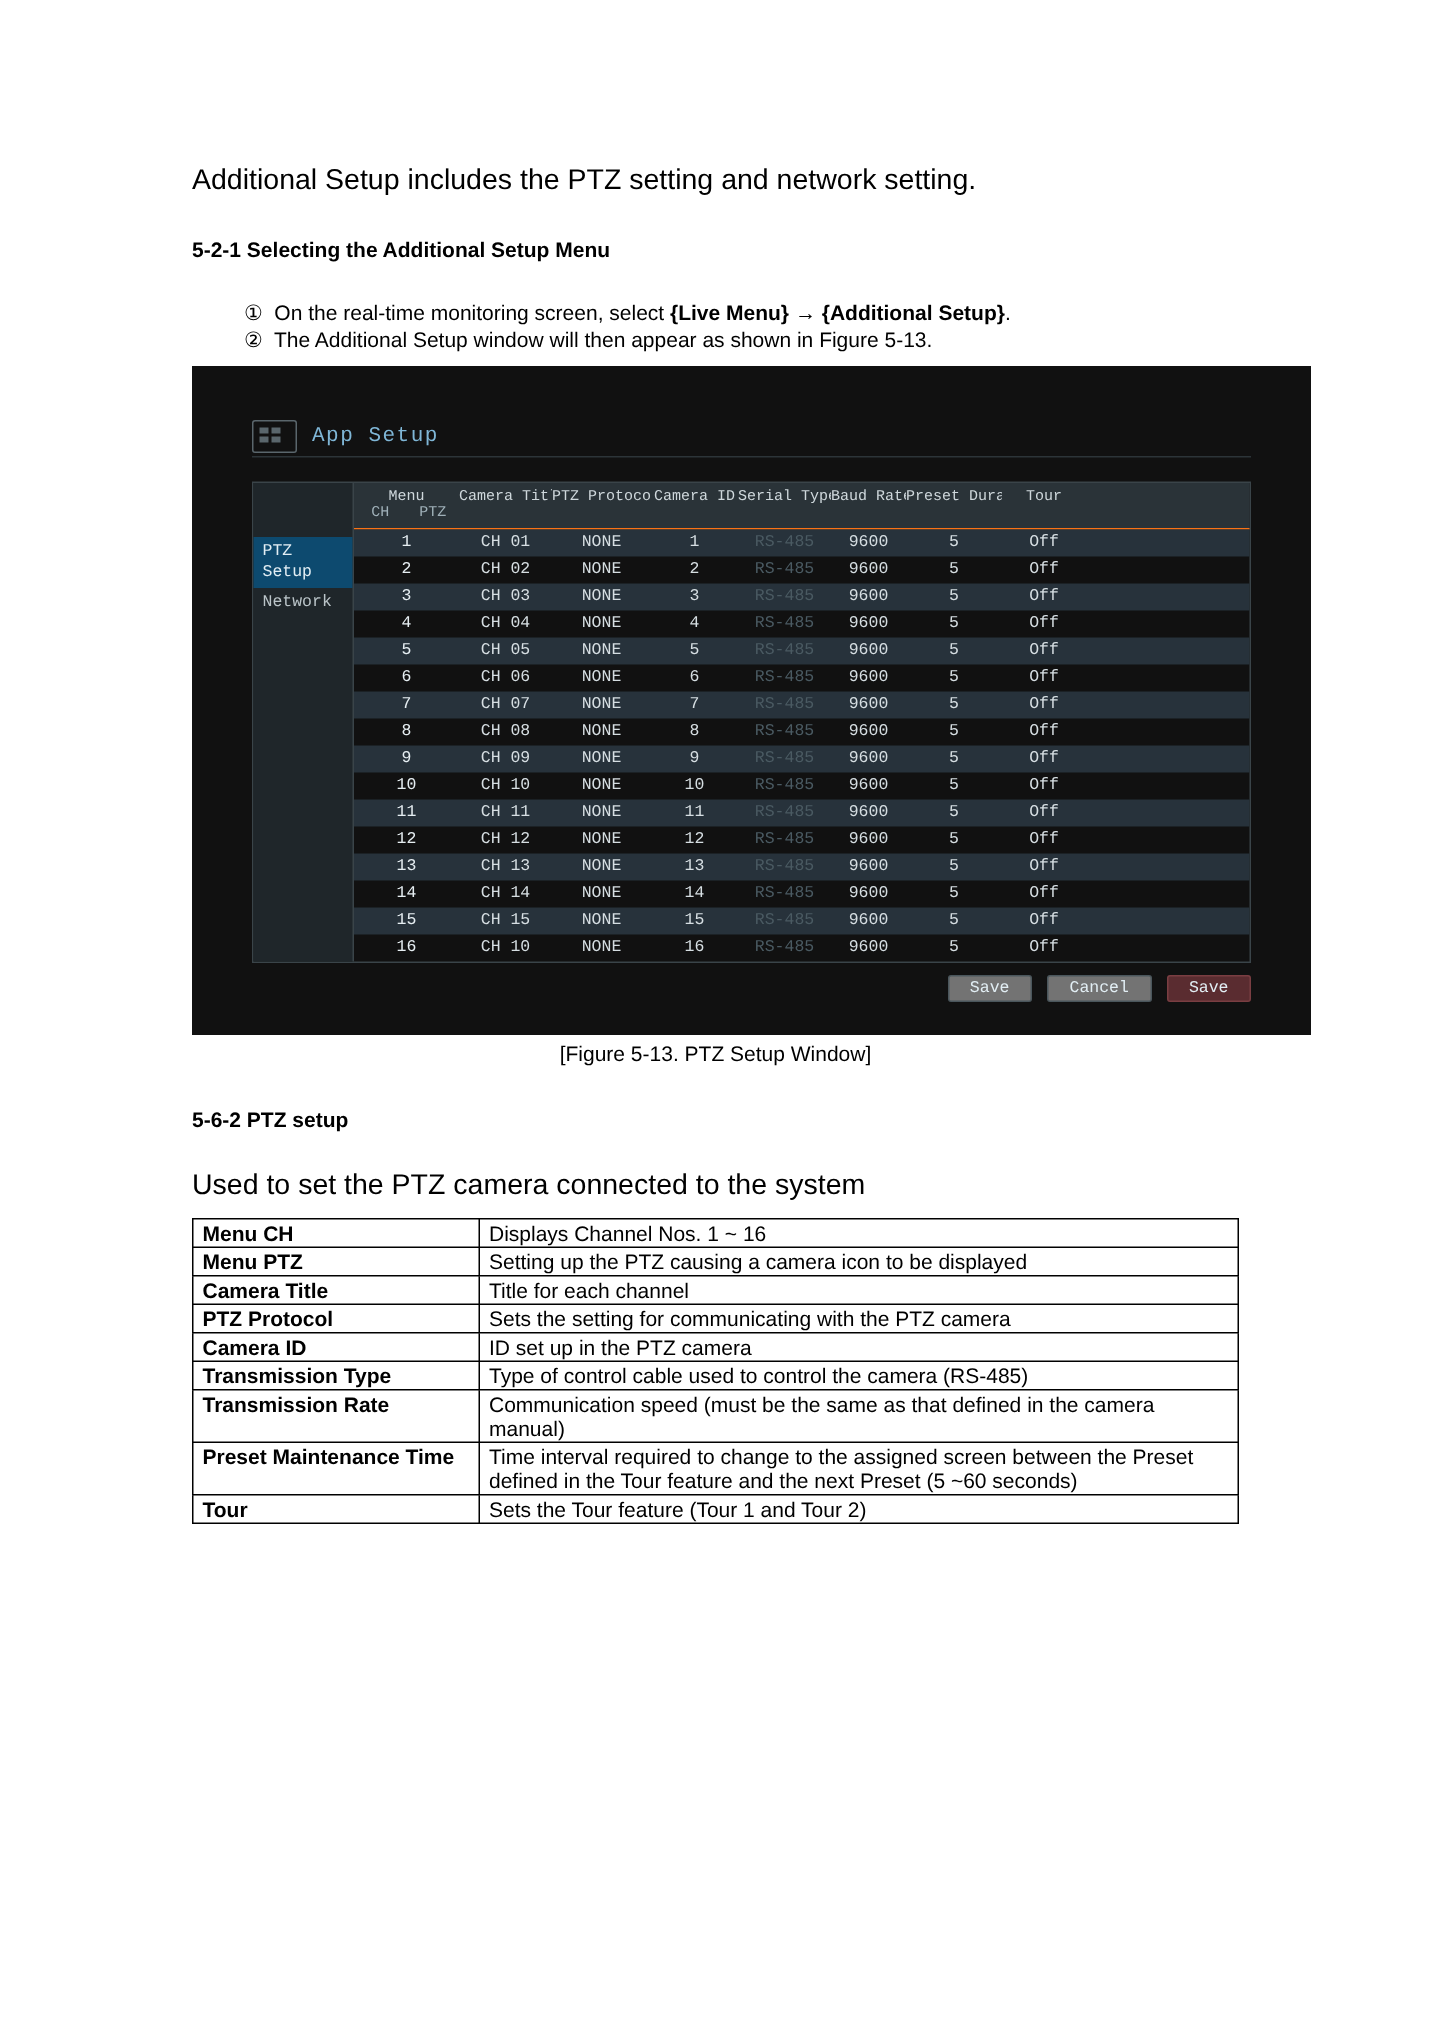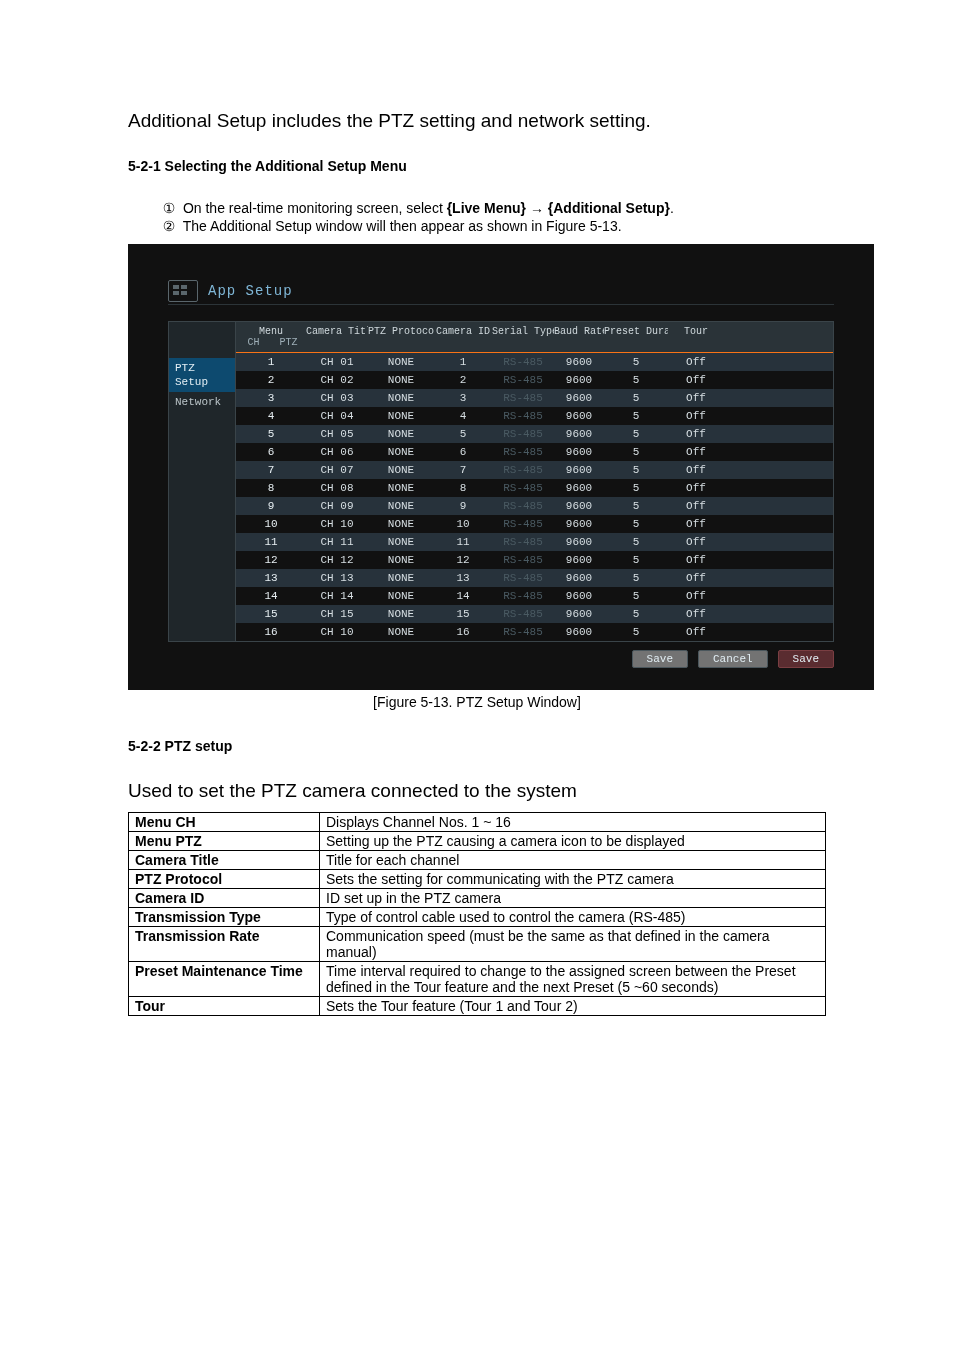--- a/index.html
+++ b/index.html
@@ -395,21 +395,21 @@
     </div>
     <div class="footer-btns">
       <span class="btn">Save</span>
       <span class="btn">Cancel</span>
       <span class="btn reset">Save</span>
     </div>
   </div>
 
   <div class="fig-caption">[Figure 5-13. PTZ Setup Window]</div>
 
-  <div class="sub-heading">5-2-2  PTZ setup</div>
+  <div class="sub-heading">5-6-2  PTZ setup</div>
 
   <p class="intro" style="margin-bottom:10px">Used to set the PTZ camera connected to the system</p>
 
   <table class="def-table">
     <tbody id="def-body">
         <tr>
           <td class="key">Menu CH</td>
           <td>Displays Channel Nos. 1 ~ 16</td>
         </tr>
         <tr>

